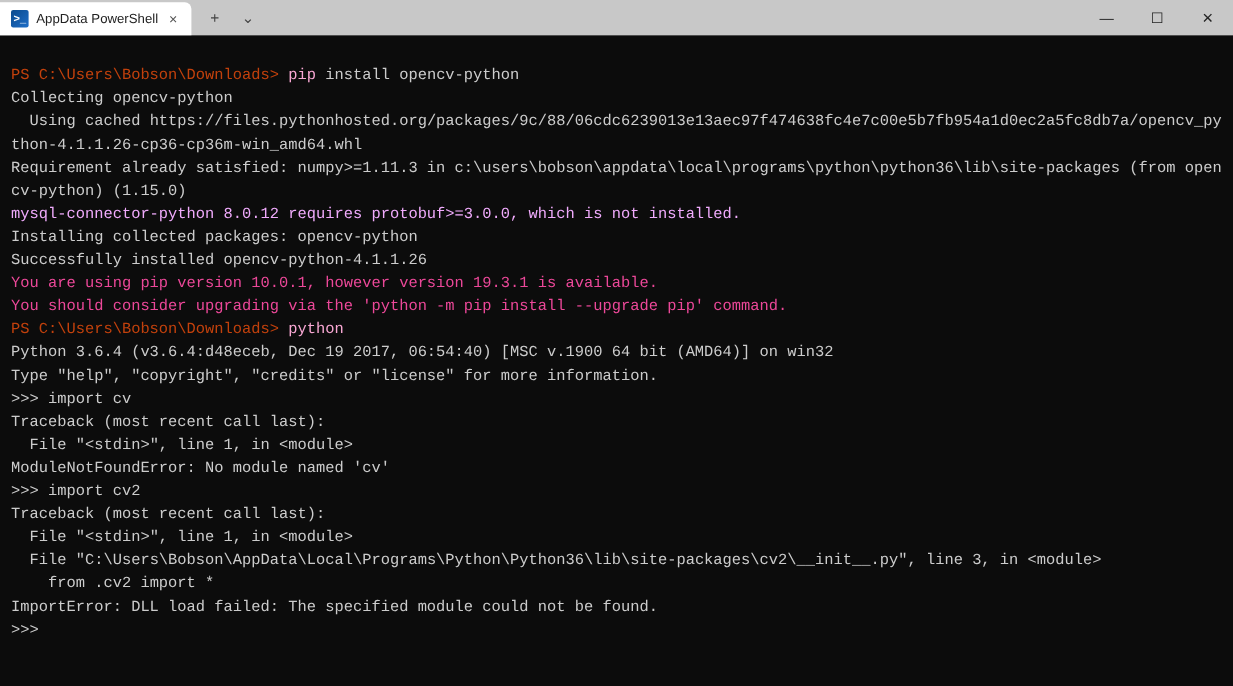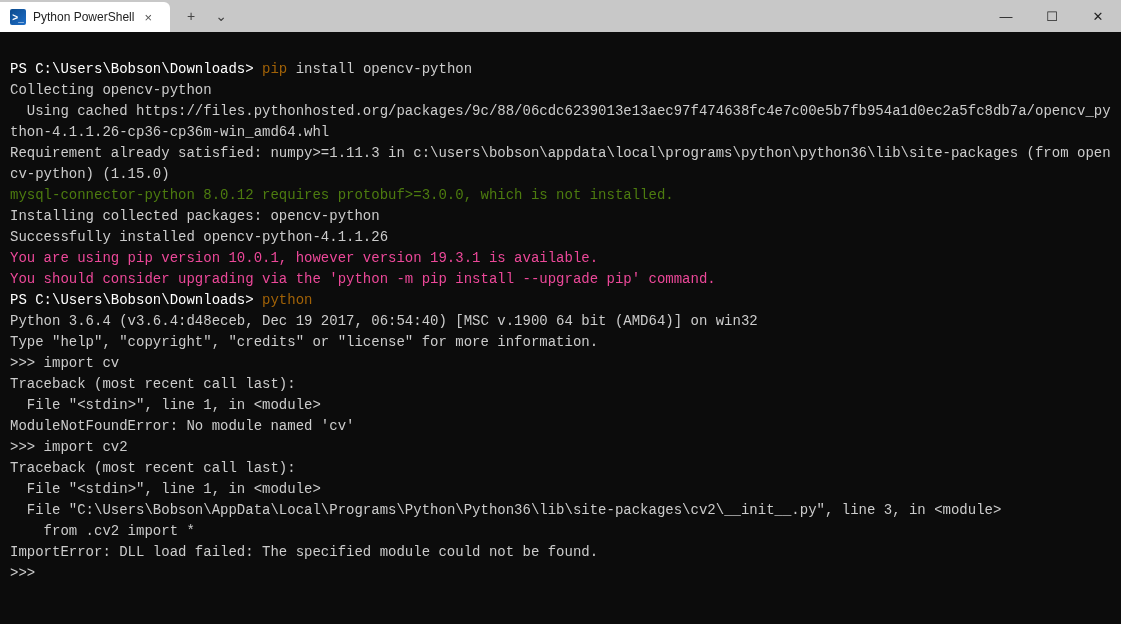--- a/index.html
+++ b/index.html
@@ -89,33 +89,33 @@
   background: #0c0c0c;
   color: #cccccc;
   font-family: Consolas, "Courier New", monospace;
   font-size: 14px;
   line-height: 21px;
   padding: 6px 4px 4px 10px;
   white-space: pre-wrap;
   word-break: break-all;
   overflow: hidden;
 }
-.c-yellow { color: #a16207; }
-.c-red { color: #4d7c0f; }
+.c-yellow { color: #f9a8d4; }
+.c-red { color: #f0abfc; }
 .c-dimyellow { color: #ec4899; }
-.prompt-white { color: #ffffff; margin-top: 24px; }
+.prompt-white { color: #c2410c; margin-top: 24px; }
 </style>
 </head>
 <body>
 
 <div class="window">
   <div class="titlebar">
     <div class="tab">
       <span class="ps-icon">&gt;_</span>
-      <span>Python PowerShell</span>
+      <span>AppData PowerShell</span>
       <span class="tab-close">×</span>
     </div>
     <div class="titlebar-mid">
       <div class="tb-btn">+</div>
       <div class="tb-btn">⌄</div>
     </div>
     <div class="titlebar-right">
       <div class="win-btn">—</div>
       <div class="win-btn">☐</div>
       <div class="win-btn">✕</div>

